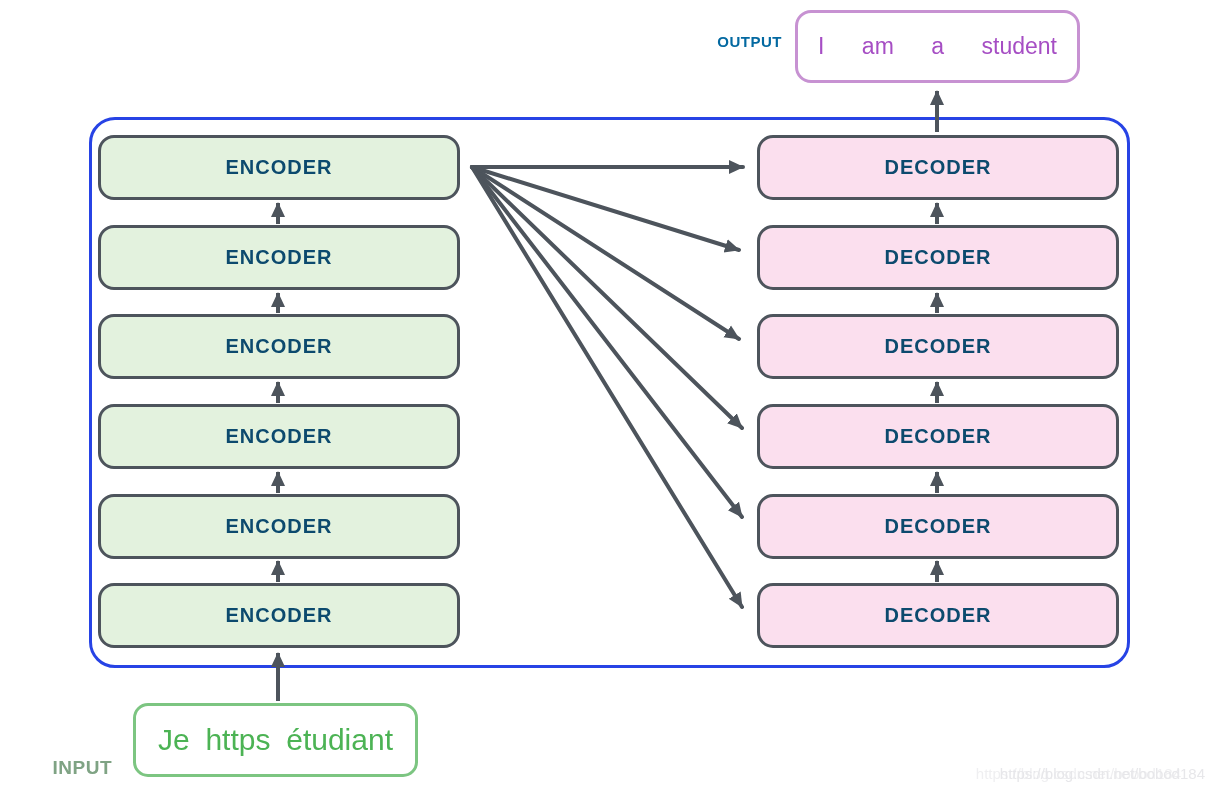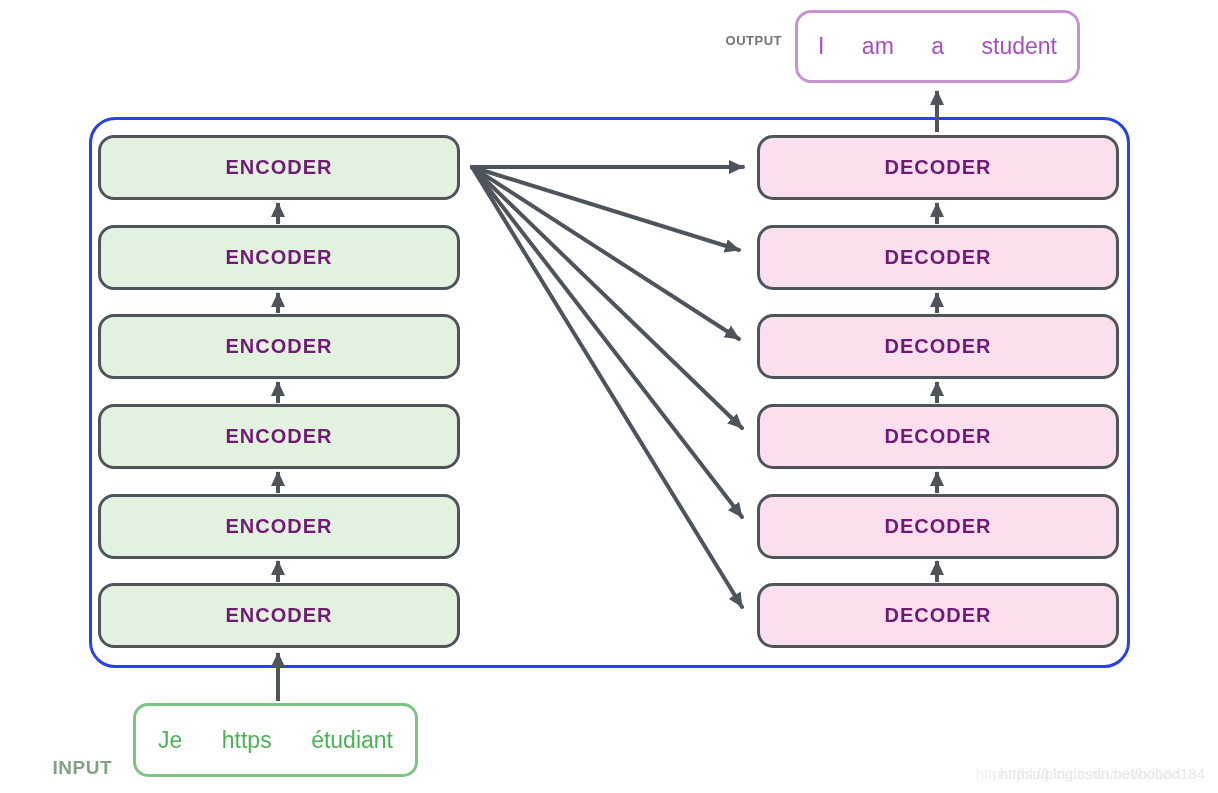--- a/index.html
+++ b/index.html
@@ -41,41 +41,41 @@
     height: 65px;
     box-sizing: border-box;
     border: 3.5px solid #4d545c;
     border-radius: 16px;
     display: flex;
     align-items: center;
     justify-content: center;
     font-size: 20px;
     font-weight: 600;
     letter-spacing: 1px;
-    color: #701a75;
+    color: #0c4a6e;
   }
   .encoder { left: 98px;  background: #e3f2de; }
   .decoder { left: 757px; background: #fbdfee; }
   .row0 { top: 135px; }
   .row1 { top: 225px; }
   .row2 { top: 314px; }
   .row3 { top: 404px; }
   .row4 { top: 494px; }
   .row5 { top: 583px; }
   
   .output-label {
     position: absolute;
     left: 656px;
     top: 33px;
     width: 126px;
     text-align: right;
-    font-size: 13px;
+    font-size: 15px;
     font-weight: 600;
     letter-spacing: 0.5px;
-    color: #737373;
+    color: #0369a1;
   }
   .output-box {
     position: absolute;
     left: 795px;
     top: 10px;
     width: 285px;
     height: 73px;
     box-sizing: border-box;
     border: 3.5px solid #c792d2;
     border-radius: 16px;
@@ -107,21 +107,21 @@
     width: 285px;
     height: 74px;
     box-sizing: border-box;
     border: 3.5px solid #7cc581;
     border-radius: 15px;
     background: #ffffff;
     display: flex;
     align-items: center;
     justify-content: space-between;
     padding: 0 22px;
-    font-size: 23px;
+    font-size: 30px;
     color: #4cb354;
   }
   
   .watermark {
     position: absolute;
     right: 13px;
     bottom: 8px;
     width: 260px;
     height: 20px;
     font-size: 15px;

